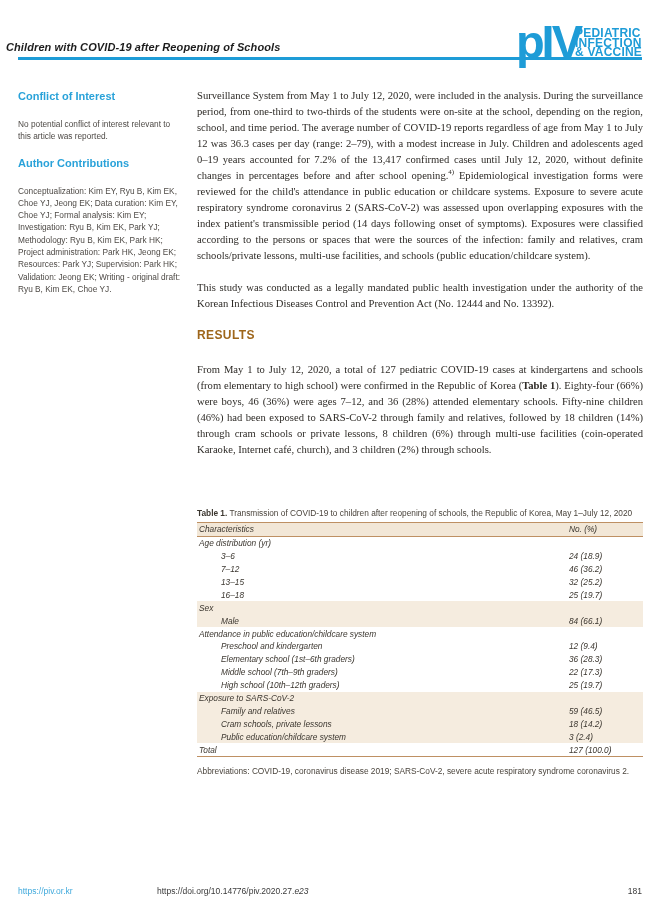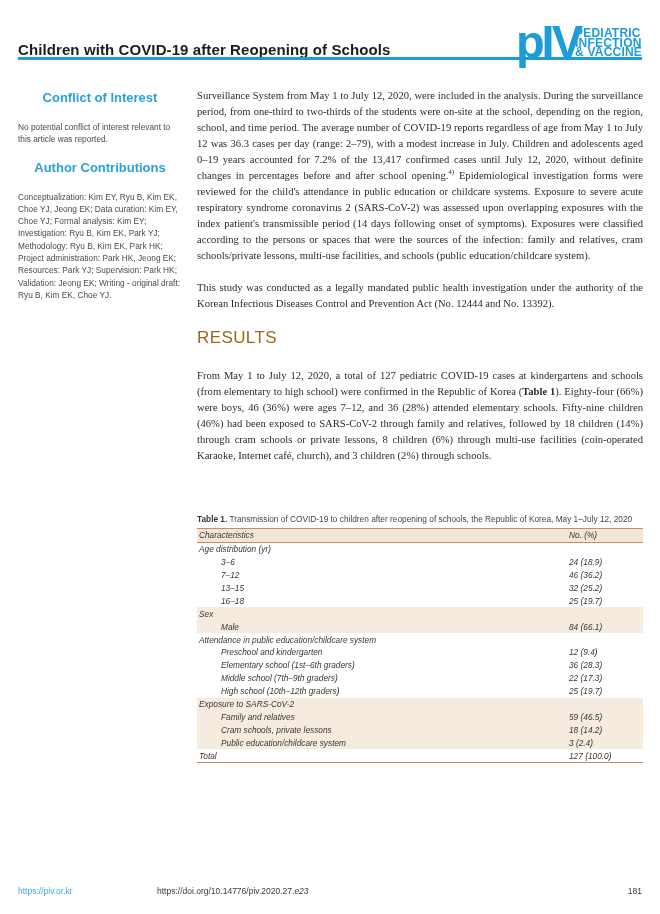--- a/index.html
+++ b/index.html
@@ -15,55 +15,54 @@
     --table-text:#3B362F;
     --note-text:#4A443C;
   }
   html,body{margin:0;padding:0;}
   body{
     width:660px;height:914px;background:#ffffff;position:relative;
     font-family:"Liberation Sans",sans-serif;overflow:hidden;
   }
   
   .running-title{
-    position:absolute;left:18px;top:41px;font-size:15px;font-weight:bold;
-    color:#1c1c1c;letter-spacing:0.1px;
+    position:absolute;left:6px;top:41px;font-size:11px;font-weight:bold;
+    color:#1c1c1c;letter-spacing:0.1px;font-style:italic;
   }
   .header-rule{
     position:absolute;left:18px;right:18px;top:57px;height:3px;
     background:var(--brand-blue);
   }
   .logo-piv{
     position:absolute;top:18px;right:80px;font-size:47px;line-height:47px;
     font-weight:bold;color:var(--brand-blue);letter-spacing:-3px;
     font-family:"Liberation Sans",sans-serif;z-index:2;
   }
   .logo-tagline{
     position:absolute;top:29px;right:18px;font-size:12px;font-weight:bold;
     color:var(--brand-blue);line-height:9.5px;letter-spacing:0.2px;text-align:left;
   }
   
   .sidebar{position:absolute;left:18px;top:90px;width:164px;}
   .sidebar .sec-heading{
-    font-size:13px;font-weight:bold;color:var(--heading-blue);
+    font-size:11px;font-weight:bold;color:var(--heading-blue);
     margin:0 0 3px 0;
-    text-align:center;
   }
   .sidebar .sec-body{
     font-size:8.3px;color:var(--side-text);line-height:12.3px;margin:16px 0 14px 0;
   }
   
   .main{position:absolute;left:197px;top:88px;width:446px;}
   .para{
     font-family:"Liberation Serif",serif;font-size:10.6px;line-height:16px;
     text-align:justify;color:var(--body-text);margin:0 0 16px 0;
   }
   .para sup{font-size:7px;line-height:0;vertical-align:super;}
   .results-heading{
-    font-size:17px;font-weight:normal;color:var(--results-brown);
+    font-size:12px;font-weight:bold;color:var(--results-brown);
     letter-spacing:0.4px;margin:8px 0 20px 0;
   }
   
   .table-block{margin-top:50px;}
   .table-caption{
     font-size:8.3px;color:var(--note-text);line-height:10px;margin:0 0 4px 0;
   }
   .table-caption b{color:#3B362F;}
   table.data{
     width:100%;border-collapse:collapse;font-size:8.3px;color:var(--table-text);
@@ -205,18 +204,19 @@
           <tr class="shaded">
             <td class="indent">Public education/childcare system</td>
             <td>3 (2.4)</td>
           </tr>
           <tr>
             <td>Total</td>
             <td>127 (100.0)</td>
           </tr>
         </tbody>
     </table>
+    <p class="table-footnote">Abbreviations: COVID-19, coronavirus disease 2019; SARS-CoV-2, severe acute respiratory syndrome coronavirus 2.</p>
   </div>
 </div>
 
 <a class="footer-link" href="#">https://piv.or.kr</a>
 <div class="footer-doi"><span>https://doi.org/10.14776/piv.2020.27.</span><i>e23</i></div>
 <div class="footer-page">181</div>
 
 </body></html>

